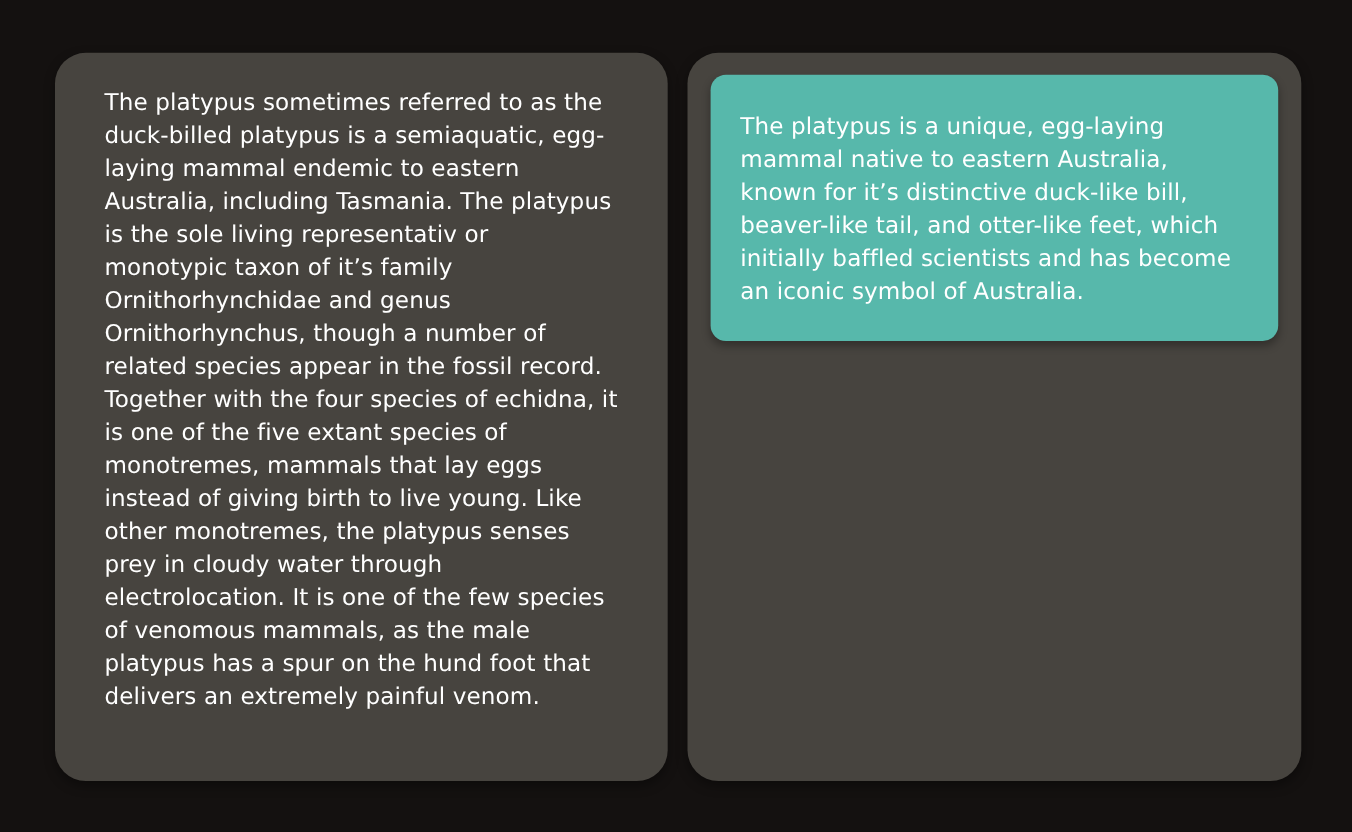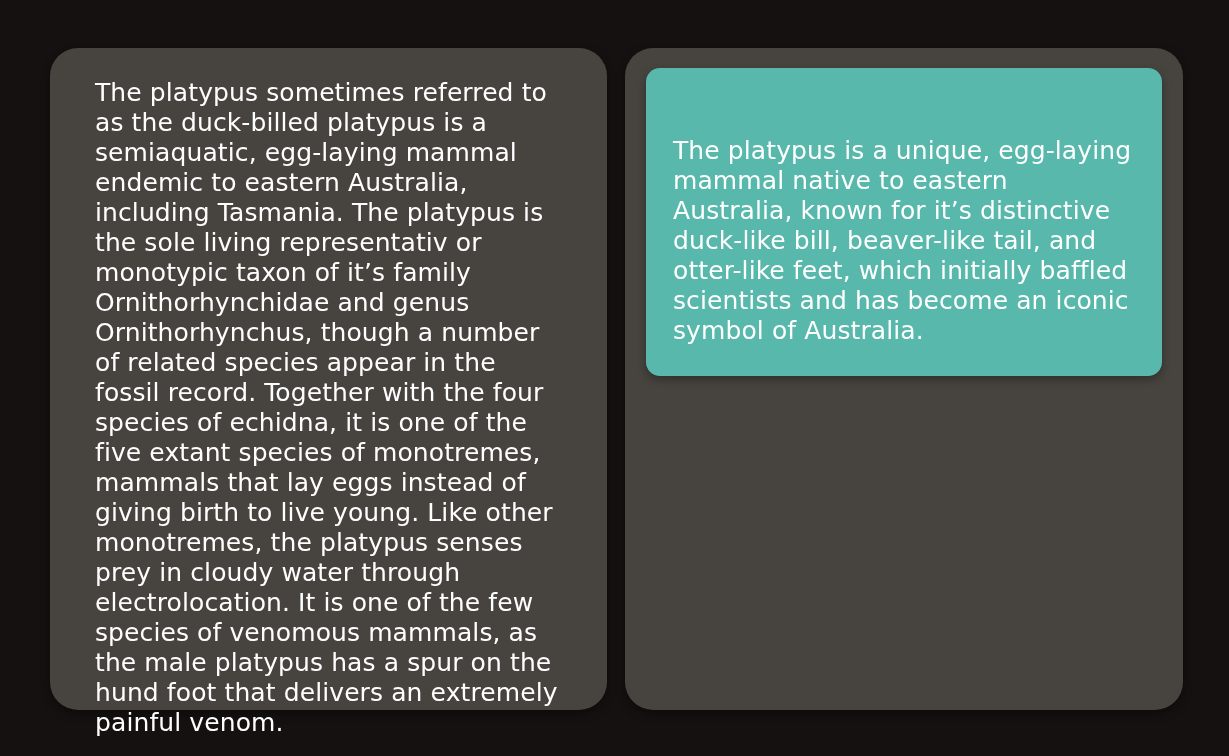--- a/index.html
+++ b/index.html
@@ -34,35 +34,34 @@
     width: 557px;
     padding: 30px 45px 30px 45px;
   }
   .panel.right {
     left: 625px;
     width: 558px;
     padding: 20px 21px;
   }
   .body-text {
     color: var(--body-text);
-    font-size: 25px;
+    font-size: 21px;
     line-height: 30px;
     letter-spacing: 0.1px;
   }
   .summary-card {
     width: 516px;
     min-height: 236px;
     background: var(--summary-card-background);
     border-radius: 14px;
     padding: 32px 28px 30px 27px;
     box-shadow: 0 4px 8px rgba(0,0,0,0.3);
   }
   .summary-card .body-text {
     color: var(--body-text);
-    margin-top: 36px;
   }
 </style>
 </head>
 <body>
 
 <div class="stage">
 
   <div class="panel left">
     <p class="body-text">The platypus sometimes referred to as the duck-billed platypus is a semiaquatic, egg-laying mammal endemic to eastern Australia, including Tasmania. The platypus is the sole living representativ or monotypic taxon of it’s family Ornithorhynchidae and genus Ornithorhynchus, though a number of related species appear in the fossil record. Together with the four species of echidna, it is one of the five extant species of monotremes, mammals that lay eggs instead of giving birth to live young. Like other monotremes, the platypus senses prey in cloudy water through electrolocation. It is one of the few species of venomous mammals, as the male platypus has a spur on the hund foot that delivers an extremely painful venom.</p>
   </div>

